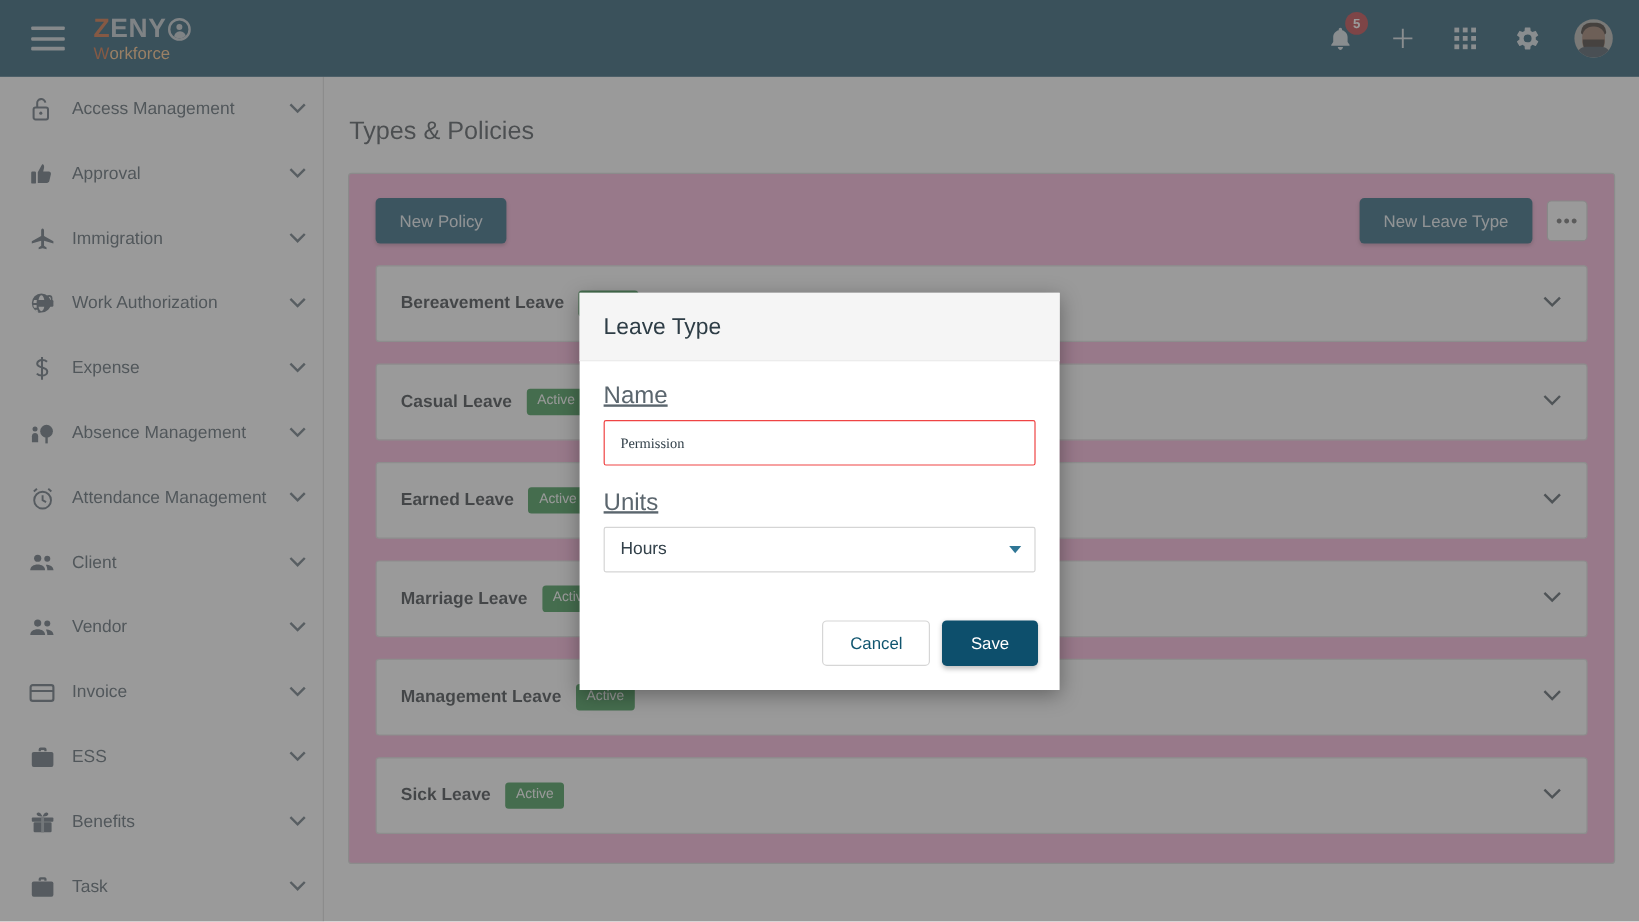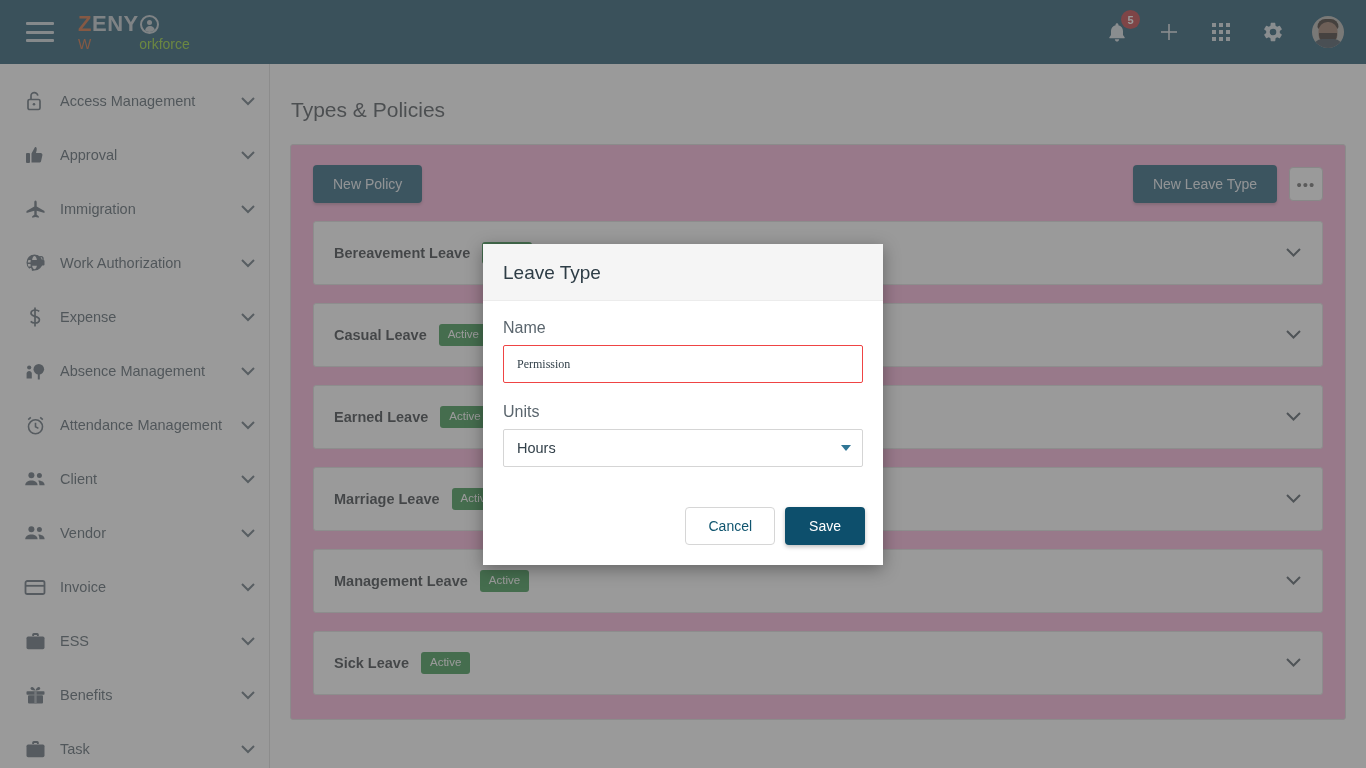--- a/index.html
+++ b/index.html
@@ -41,21 +41,21 @@
   .logo-circle::before {
     content: ""; position: absolute; left: 5.5px; top: 3px;
     width: 5px; height: 5px; border-radius: 50%; background: #b9c3c9;
   }
   .logo-circle::after {
     content: ""; position: absolute; left: 3px; top: 9.5px;
     width: 10px; height: 7px; border-radius: 5px 5px 0 0; background: #b9c3c9;
   }
   .logo-sub { font-size: 14px; margin-top: 2px; display: flex; }
   .logo-w { color: #c8561e; }
-  .logo-orkforce { color: #84cc16; margin-left: 48px; }
+  .logo-orkforce { color: #fdba74; }
 
   .topbar-right {
     margin-left: auto; display: flex; align-items: center;
     gap: 26px; margin-right: 22px;
   }
   .tb-icon {
     position: relative; width: 26px; height: 26px;
     display: flex; align-items: center; justify-content: center;
     color: #d3dce1; cursor: pointer;
   }
@@ -88,21 +88,21 @@
     background: #241a13;
   }
   .avatar .body {
     position: absolute; left: 50%; bottom: 0; transform: translateX(-50%);
     width: 30px; height: 9px; border-radius: 12px 12px 0 0;
     background: #2b3b47;
   }
 
   
   .sidebar {
-    position: absolute; top: 64px; left: 0;
+    position: absolute; top: 54px; left: 0;
     width: 270px; height: 704px;
     background: #ffffff;
     overflow: hidden;
   }
   .side-list { padding-top: 10px; }
   .side-item {
     height: 54px; display: flex; align-items: center;
     padding: 0 14px 0 22px; cursor: pointer;
   }
   .side-ic {
@@ -200,21 +200,21 @@
     box-shadow: 0 4px 16px rgba(0,0,0,.35);
     z-index: 60;
   }
   .modal-head {
     background: #f5f5f5; padding: 18px 20px 16px 20px;
     border-bottom: 1px solid #ececec;
   }
   .modal-title { font-size: 19px; color: #2e3d46; font-weight: normal; }
   .modal-body { padding: 18px 20px 8px 20px; }
   .field-label { font-size: 14px; color: #5a6view; color: #5b666e; margin-bottom: 8px; }
-  .field-label { font-size: 16px; color: #5b666e; margin-bottom: 8px; }
+  .field-label { font-size: 20px; color: #5b666e; margin-bottom: 8px; text-decoration: underline; }
   .field { margin-bottom: 20px; }
   .text-input {
     width: 100%; height: 38px; padding: 0 13px;
     border: 1px solid #ef4444; border-radius: 2px;
     font-family: Liberation Serif, serif;
     font-size: 12px; color: #33414a; background: #fff;
     outline: none;
   }
   .select-wrap { position: relative; }
   .select-box {

